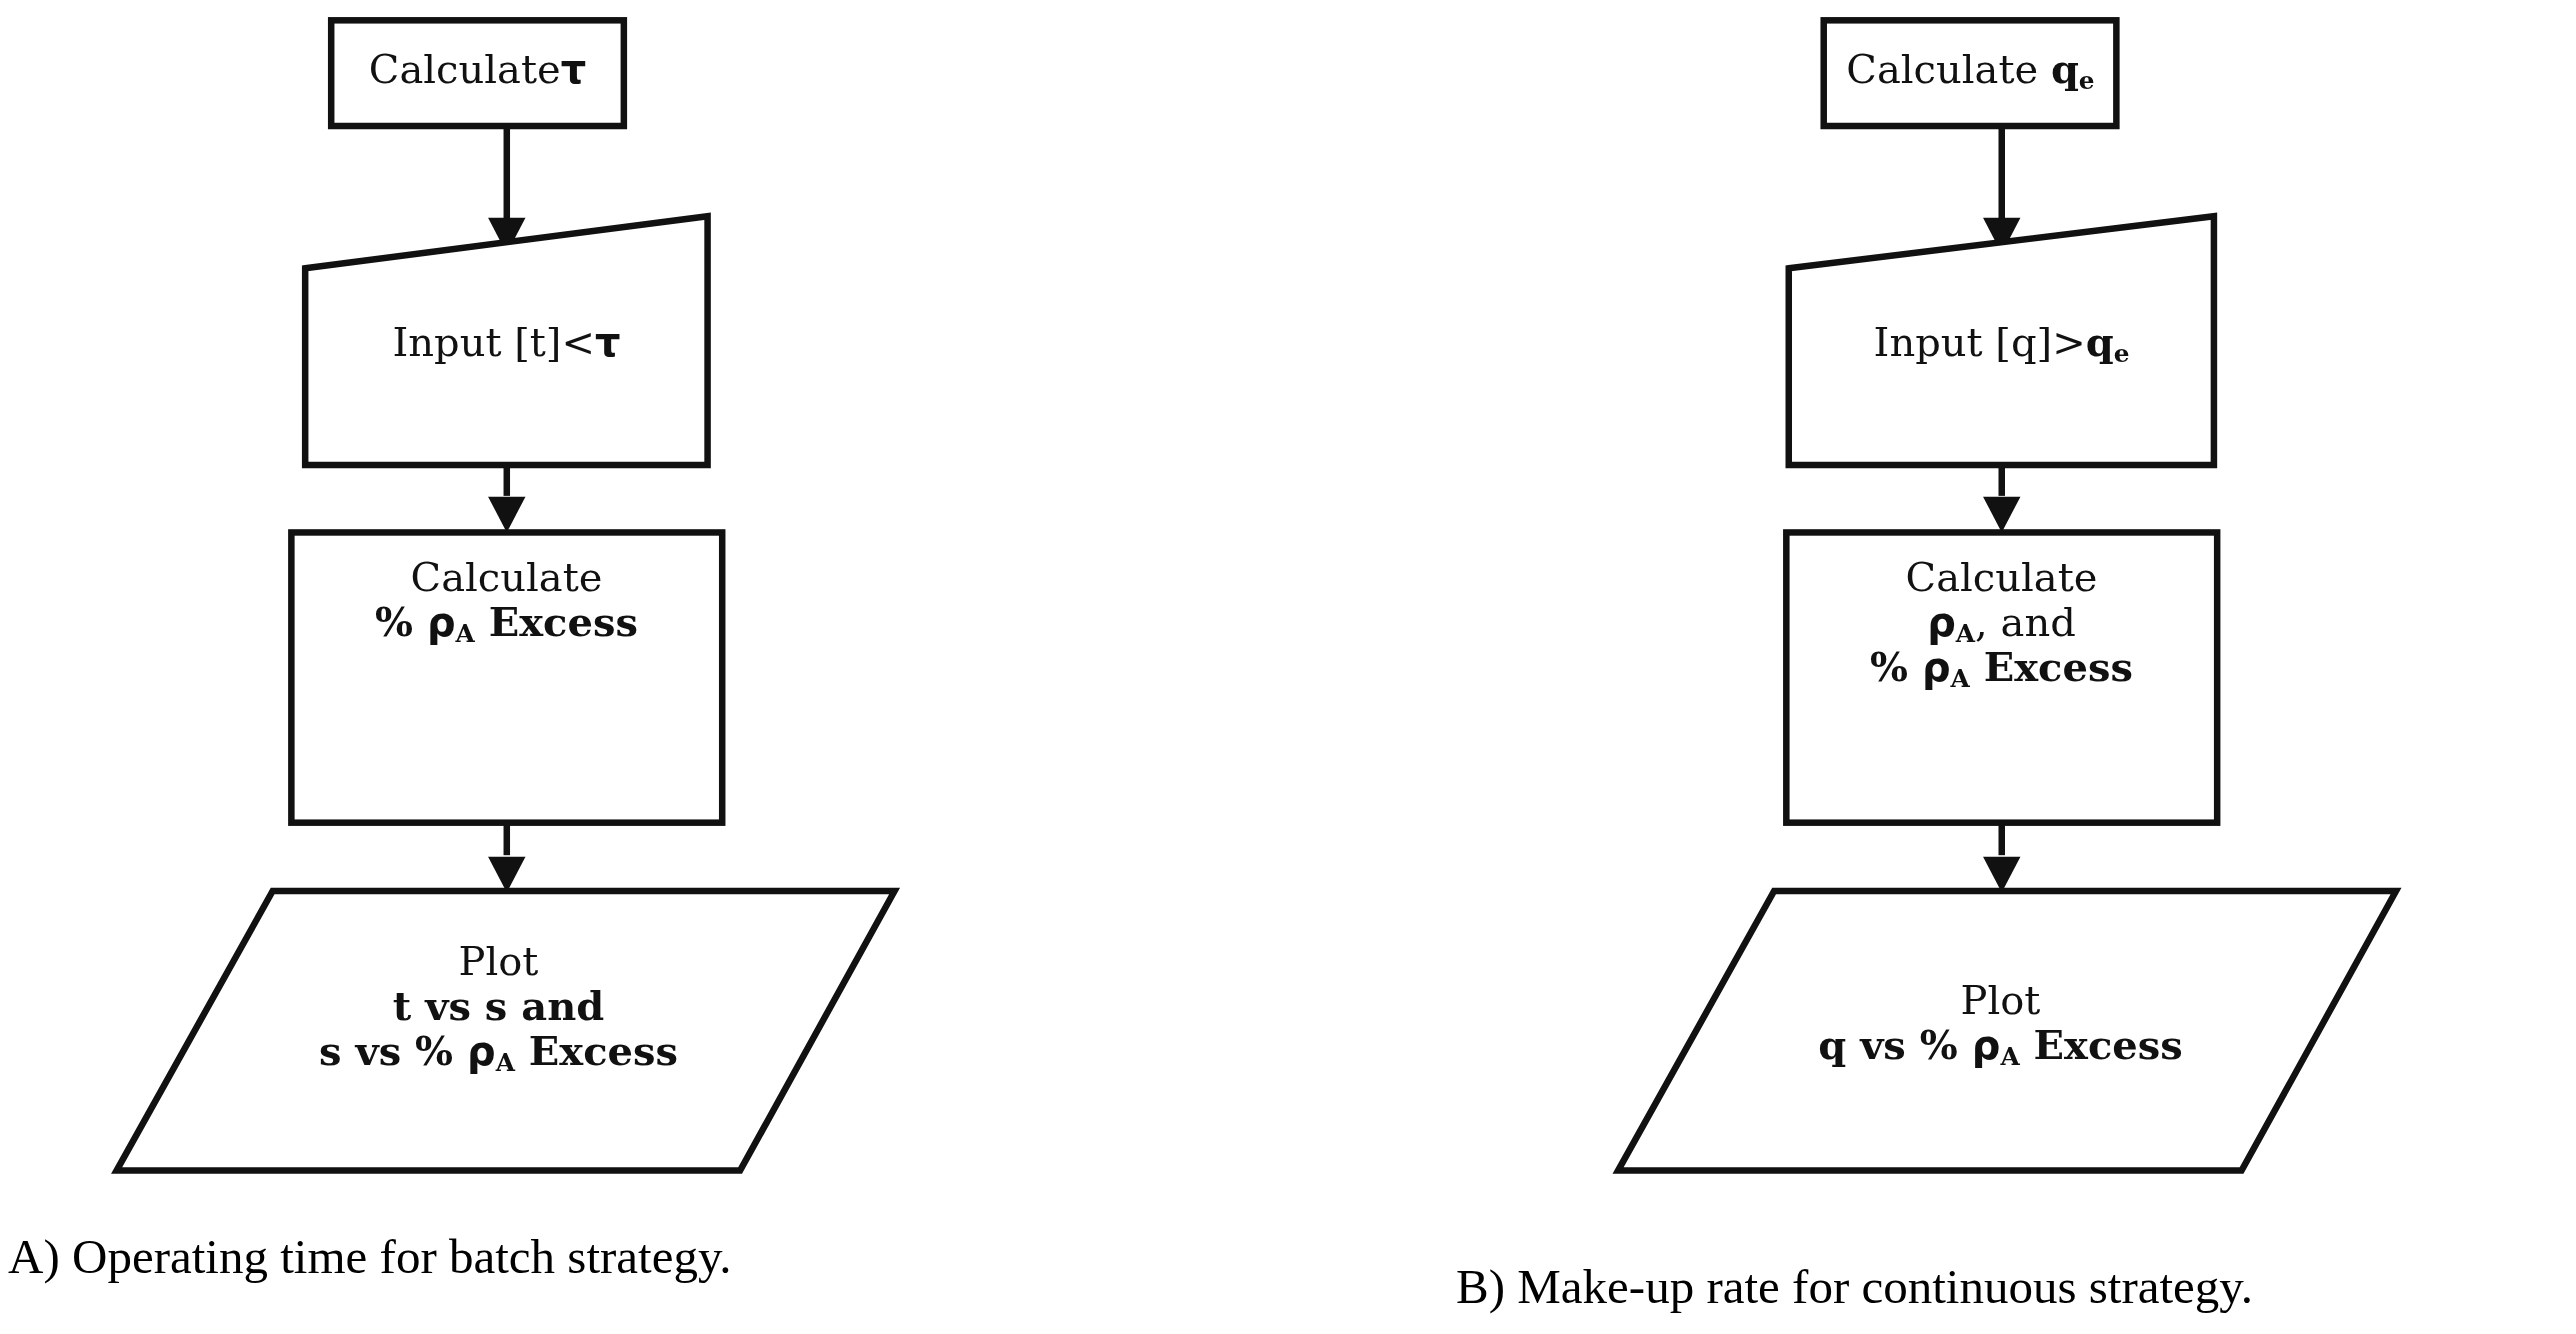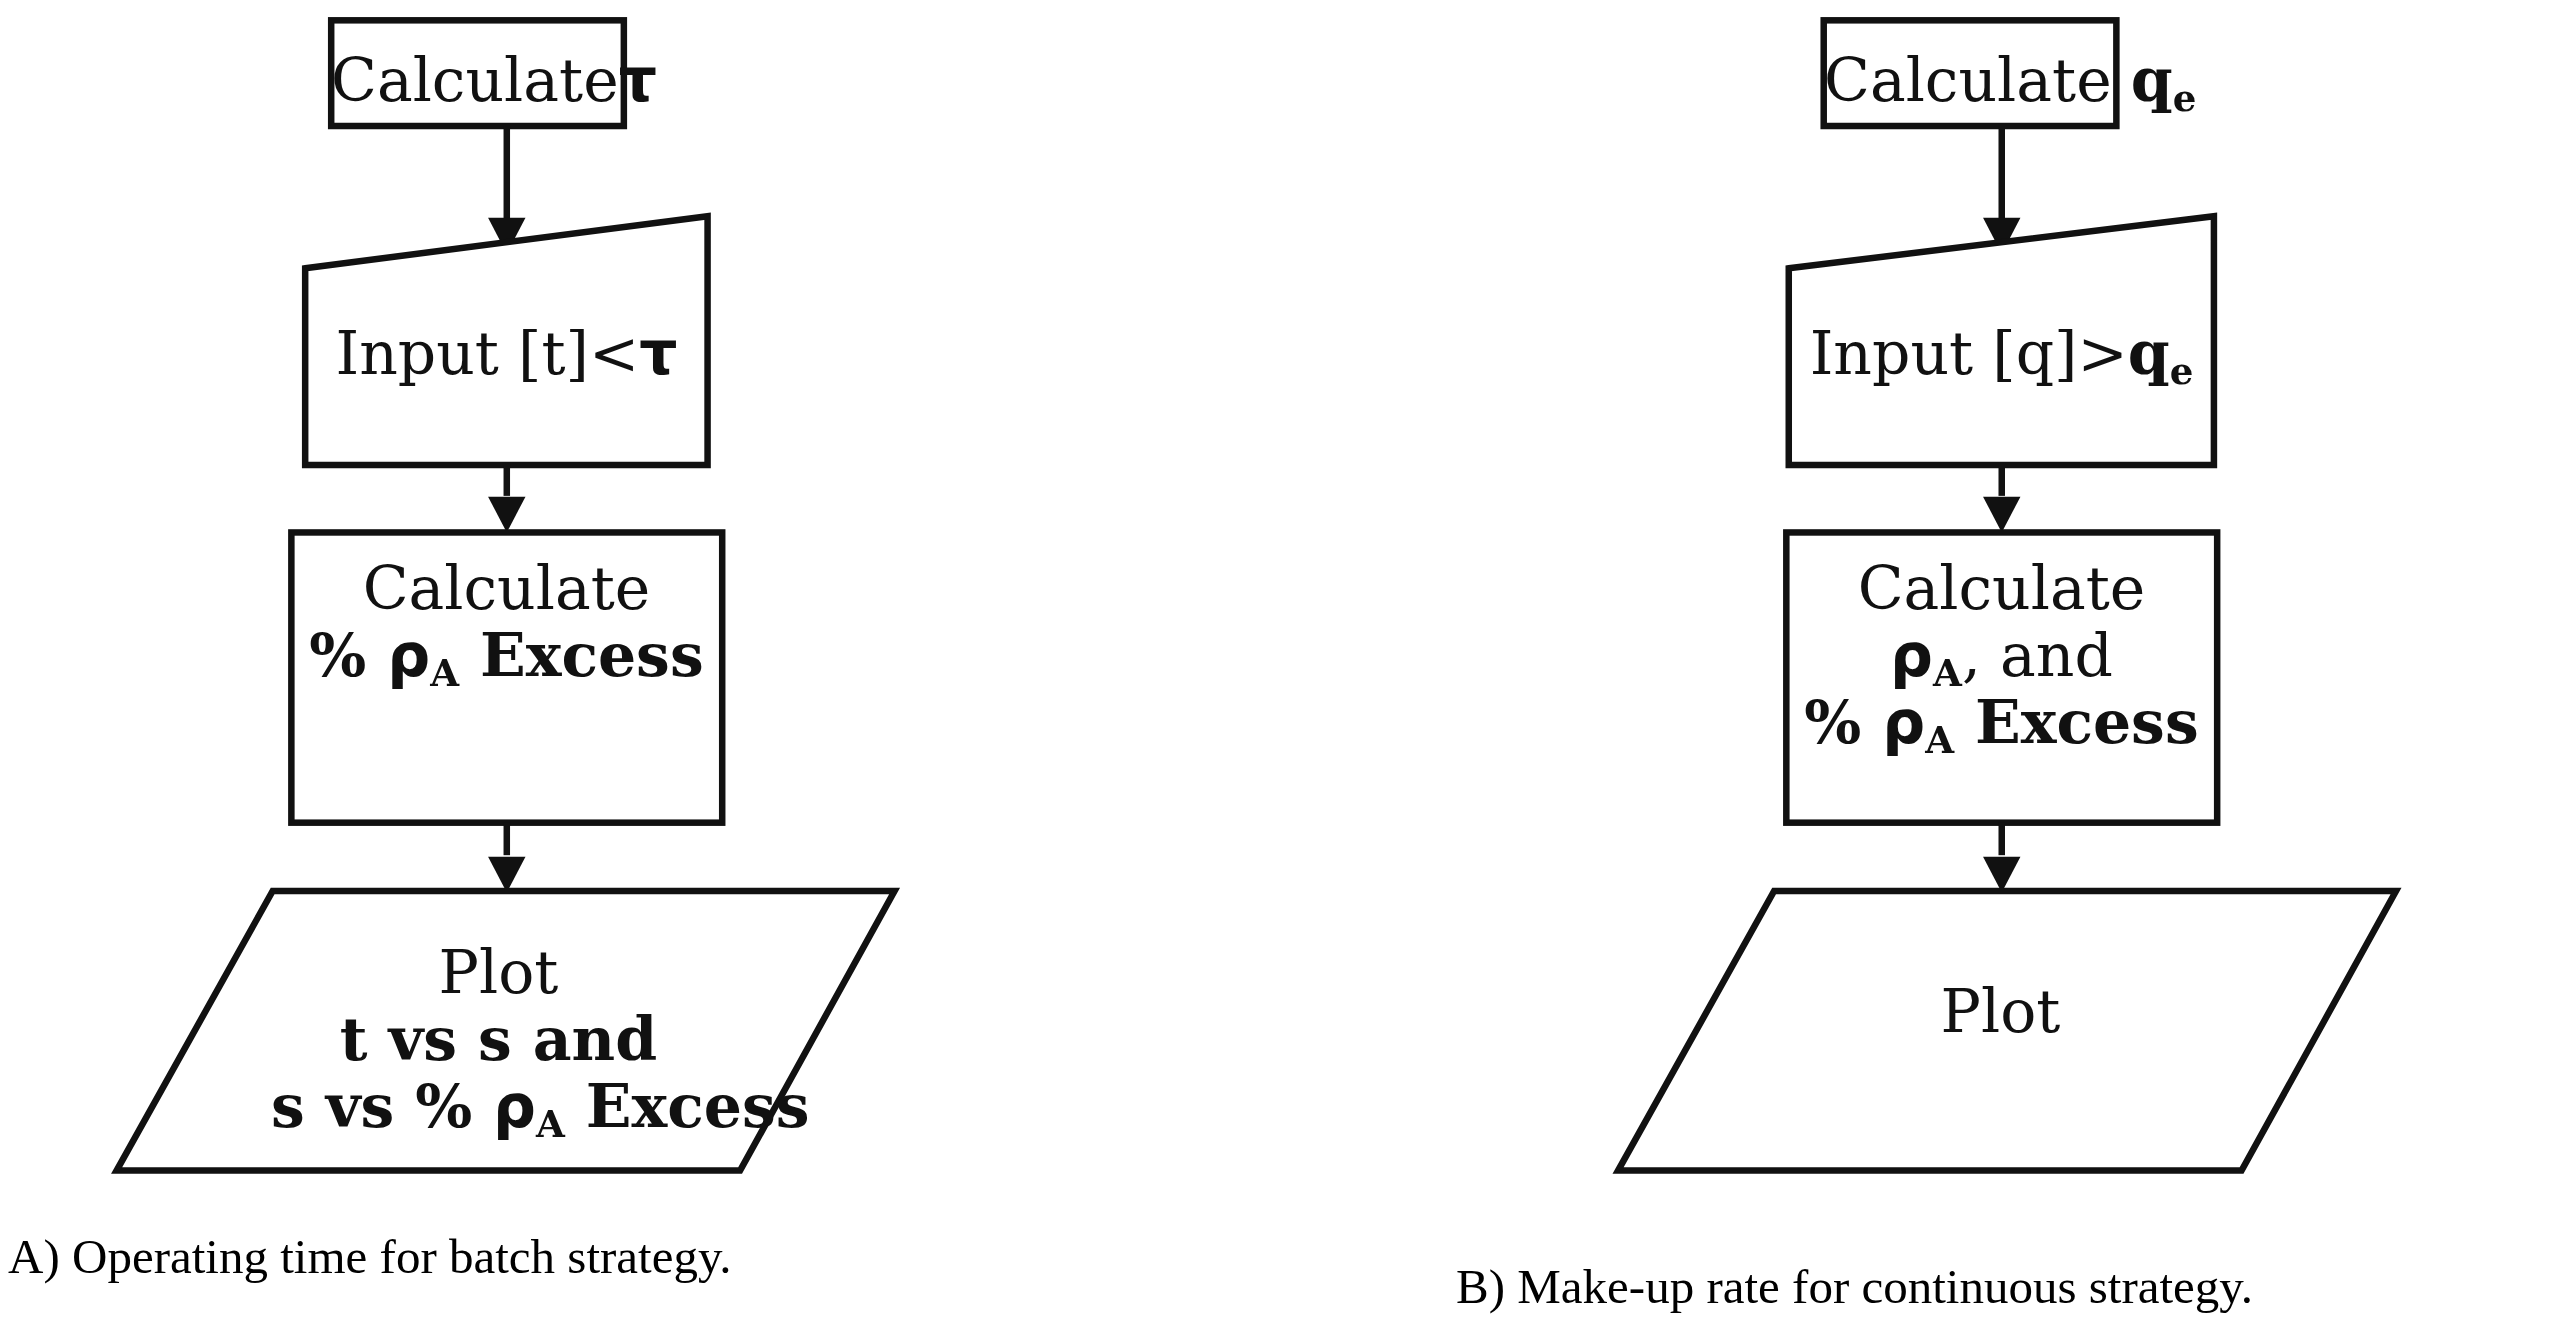--- a/index.html
+++ b/index.html
@@ -45,21 +45,21 @@
   .node-text {
     position: absolute;
     text-align: center;
     line-height: 1.12;
     color: #111111;
     font-family: "DejaVu Serif", "Liberation Serif", serif;
     white-space: nowrap;
     pointer-events: none;
   }
   .node-text .ln { display: block; }
-  .t-46 { font-size: 60px; }
+  .t-46 { font-size: 40px; }
   sub {
     font-size: 0.62em;
     vertical-align: baseline;
     position: relative;
     top: 0.26em;
   }
   .b { font-weight: 700; }
   .greek { font-family: "DejaVu Sans", "Liberation Sans", sans-serif; }
   .caption {
     position: absolute;
@@ -139,19 +139,20 @@
   </div>
 
   <div class="node-text t-46" style="left:1786px; top:555px; width:431px;">
     <span class="ln">Calculate</span>
     <span class="ln"><span class="greek b">ρ</span><sub class="b">A</sub><span>, and</span></span>
     <span class="ln"><span class="b">% </span><span class="greek b">ρ</span><sub class="b">A</sub><span class="b"> Excess</span></span>
   </div>
 
   <div class="node-text t-46" style="left:1773px; top:978px; width:455px;">
     <span class="ln">Plot</span>
+    <span class="ln"><span class="b">q vs % </span><span class="greek b">ρ</span><sub class="b">A</sub><span class="b"> Excess</span></span>
   </div>
 
   <div class="caption" style="left:8.1px; top:1228px;">A) Operating time for batch strategy.</div>
   <div class="caption" style="left:1456px; top:1228px;margin-top:30px;">B) Make-up rate for continuous strategy.</div>
 
 </div>
 
 
 </body></html>

